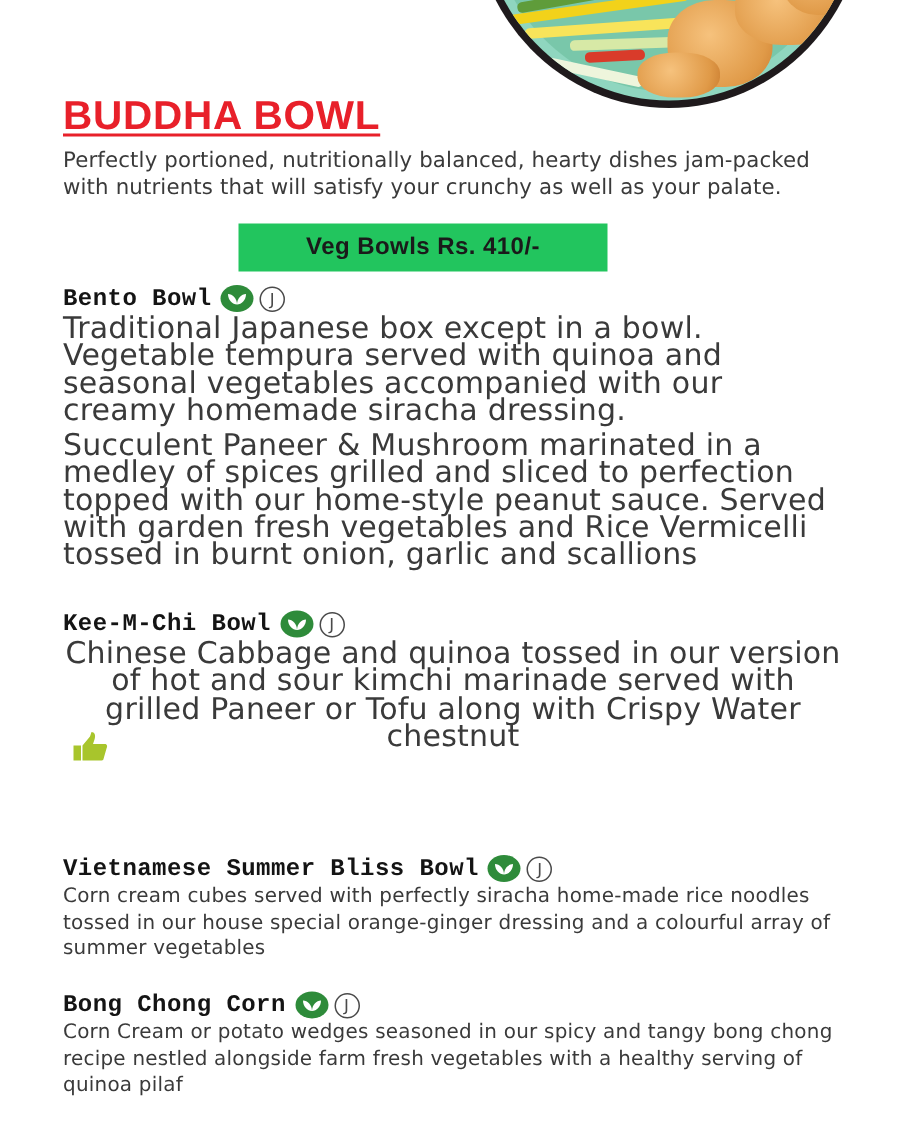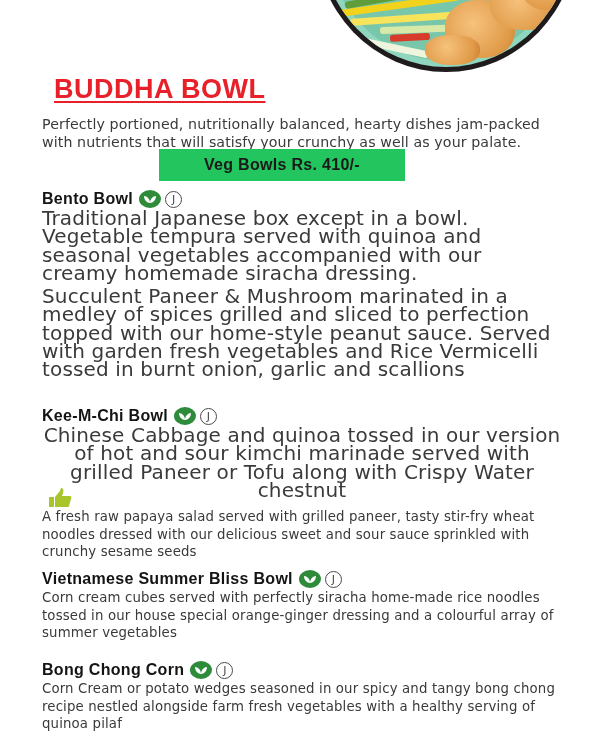--- a/index.html
+++ b/index.html
@@ -57,21 +57,21 @@
     }
     .section-title {
       font-family: "Liberation Sans", sans-serif;
       font-weight: bold;
       font-size: 27px;
       letter-spacing: 0.5px;
       color: #e8202a;
       text-decoration: underline;
       text-decoration-thickness: 2px;
       text-underline-offset: 3px;
-      margin: 12px;
+      margin: 0;
       line-height: 30px;
     }
     .intro {
       margin-top: 7px;
       font-size: 14.2px;
       line-height: 17.5px;
       color: #3a3a3a;
       letter-spacing: 0.1px;
     }
     .price-banner {
@@ -94,21 +94,21 @@
       position: absolute;
       left: 42px;
       width: 520px;
     }
     .item-name-row {
       display: flex;
       align-items: center;
       height: 20px;
     }
     .item-name {
-      font-family: Liberation Sans, sans-serif;
+      font-family: Liberation Mono, monospace;
       font-weight: bold;
       font-size: 16px;
       color: #141414;
       letter-spacing: 0.3px;
       white-space: nowrap;
     }
     .badges {
       display: flex;
       align-items: center;
       margin-left: 6px;
@@ -218,21 +218,20 @@
   <div class="item-name-row">
     <span class="badges">
       <span class="thumb-icon">
         <svg width="24" height="20" viewBox="0 0 24 20">
           <rect x="1" y="9" width="5" height="10" fill="#a8c52c"></rect>
           <path d="M7 9 L12 3 L13 0 C15 0 16 2 15 5 L14 8 L22 8 C23 8 24 9 23 11 L21 18 C21 19 20 19 19 19 L7 19Z" fill="#a8c52c"></path>
         </svg>
       </span>
     </span>
   </div>
-  <div class="item-desc small">A fresh raw papaya salad served with grilled paneer, tasty stir-fry wheat noodles dressed with our delicious sweet and sour sauce sprinkled with crunchy sesame seeds</div>
 </div>
 
 <div class="item" style="top:569px;">
   <div class="item-name-row">
     <span class="item-name">Vietnamese Summer Bliss Bowl</span>
     <span class="badges">
       <span class="veg-icon">
         <svg width="14" height="10" viewBox="0 0 14 10">
             <path d="M1 2 C4 2 7 5 7 9 C4 9 1 6 1 2Z" fill="#fff"></path>
             <path d="M13 2 C10 2 7 5 7 9 C10 9 13 6 13 2Z" fill="#fff"></path>

